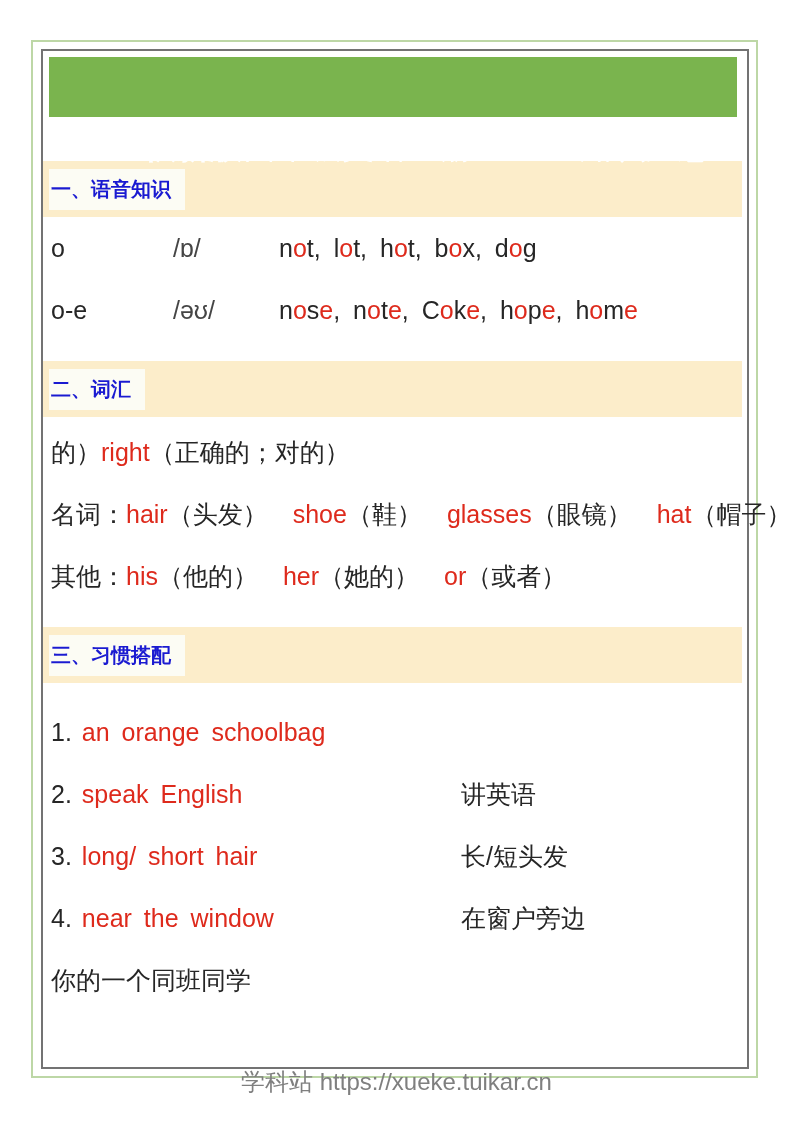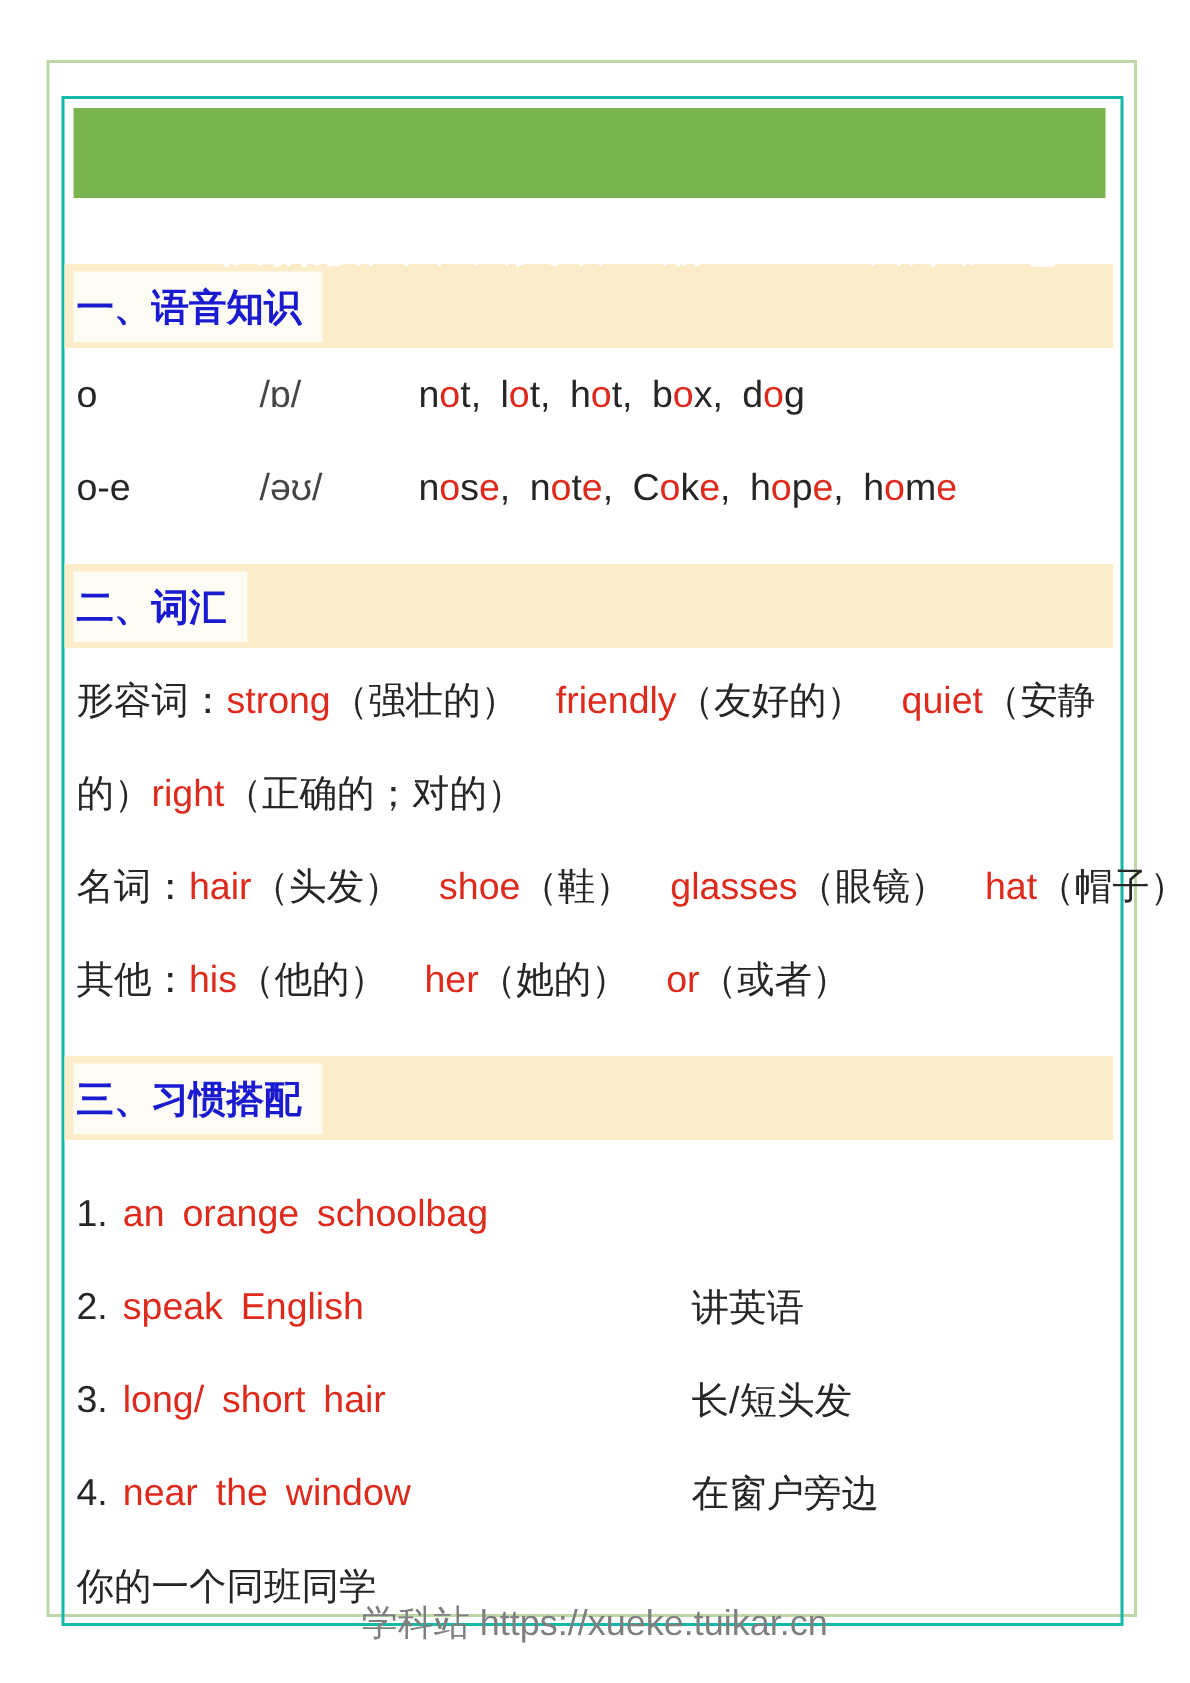--- a/index.html
+++ b/index.html
@@ -15,23 +15,22 @@
     position:absolute; left:31px; top:40px;
     width:727px; height:1038px;
     box-sizing:border-box;
     border:2px solid #bdd7a6;
     padding:7px 7px 7px 8px;
     background:#ffffff;
   }
   .frame-inner {
     box-sizing:border-box;
     width:100%; height:100%;
-    border:2px solid #14b8a6;
+    border:2px solid #737373;
     position:relative;
-    margin-top:15px;
   }
   .title-bar {
     margin:6px 10px 0 6px;
     height:60px;
     background:#7ab44e;
     text-align:center;
     line-height:60px;
     white-space:pre;
   }
   .title-bar span { color:#ffffff; font-size:33px; }
@@ -45,21 +44,21 @@
     background:#fcedca;
     display:flex; align-items:center;
     padding-left:6px;
     box-sizing:border-box;
   }
   .band.b1 { margin-top:44px; }
   .band.b3 { margin-top:20px; }
   .sec-title {
     color:#1a1ad1;
     font-weight:bold;
-    font-size:25px;
+    font-size:20px;
     background:#fcfcf4;
     padding:7px 14px 7px 2px;
     white-space:pre;
   }
 
   .phonics { padding:0 0 6px 8px; }
   .ph-row { display:flex; align-items:center; height:62px; font-size:25px; }
   .ph-pattern { width:122px; }
   .ph-ipa { width:106px; color:#454545; }
   .ph-words { word-spacing:6px; }
@@ -112,21 +111,20 @@
         <span class="ph-ipa">/əʊ/</span>
         <span class="ph-words"><span>n</span><span class="red">o</span><span>s</span><span class="red">e</span><span>, n</span><span class="red">o</span><span>t</span><span class="red">e</span><span>, C</span><span class="red">o</span><span>k</span><span class="red">e</span><span>, h</span><span class="red">o</span><span>p</span><span class="red">e</span><span>, h</span><span class="red">o</span><span>m</span><span class="red">e</span></span>
       </div>
     </div>
 
     <div class="band b2">
       <span class="sec-title">二、词汇</span>
     </div>
 
     <div class="vocab">
-      <div class="v-line"><span>形容词：</span><span class="red">strong</span><span>（强壮的）　</span><span class="red">friendly</span><span>（友好的）　</span><span class="red">quiet</span><span>（安静</span></div>
       <div class="v-line"><span>的）</span><span class="red">right</span><span>（正确的；对的）</span></div>
       <div class="v-line"><span>名词：</span><span class="red">hair</span><span>（头发）　</span><span class="red">shoe</span><span>（鞋）　</span><span class="red">glasses</span><span>（眼镜）　</span><span class="red">hat</span><span>（帽子）</span></div>
       <div class="v-line"><span>其他：</span><span class="red">his</span><span>（他的）　</span><span class="red">her</span><span>（她的）　</span><span class="red">or</span><span>（或者）</span></div>
     </div>
 
     <div class="band b3">
       <span class="sec-title">三、习惯搭配</span>
     </div>
 
     <div class="list">

